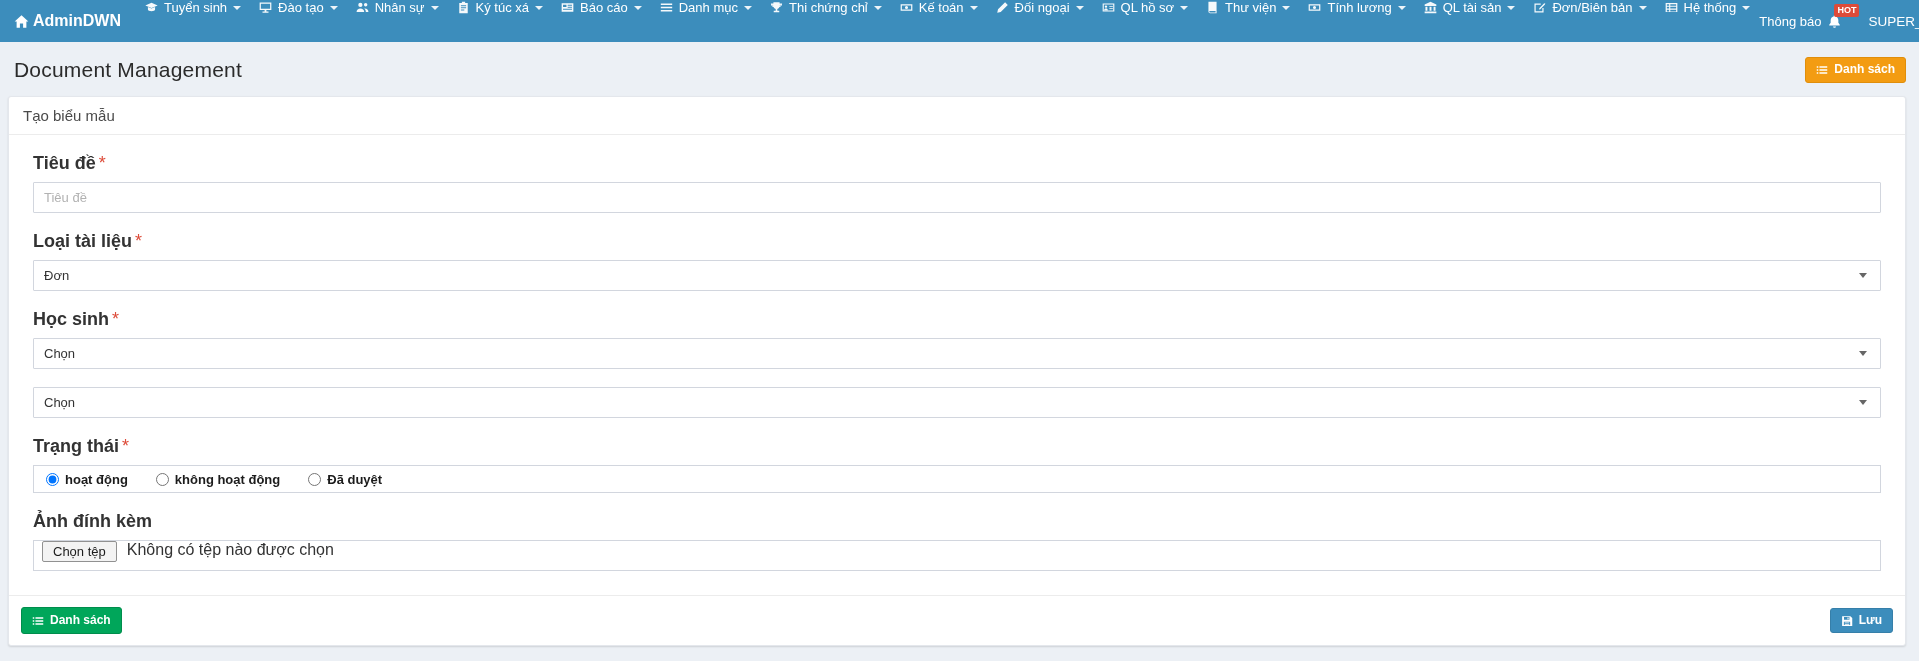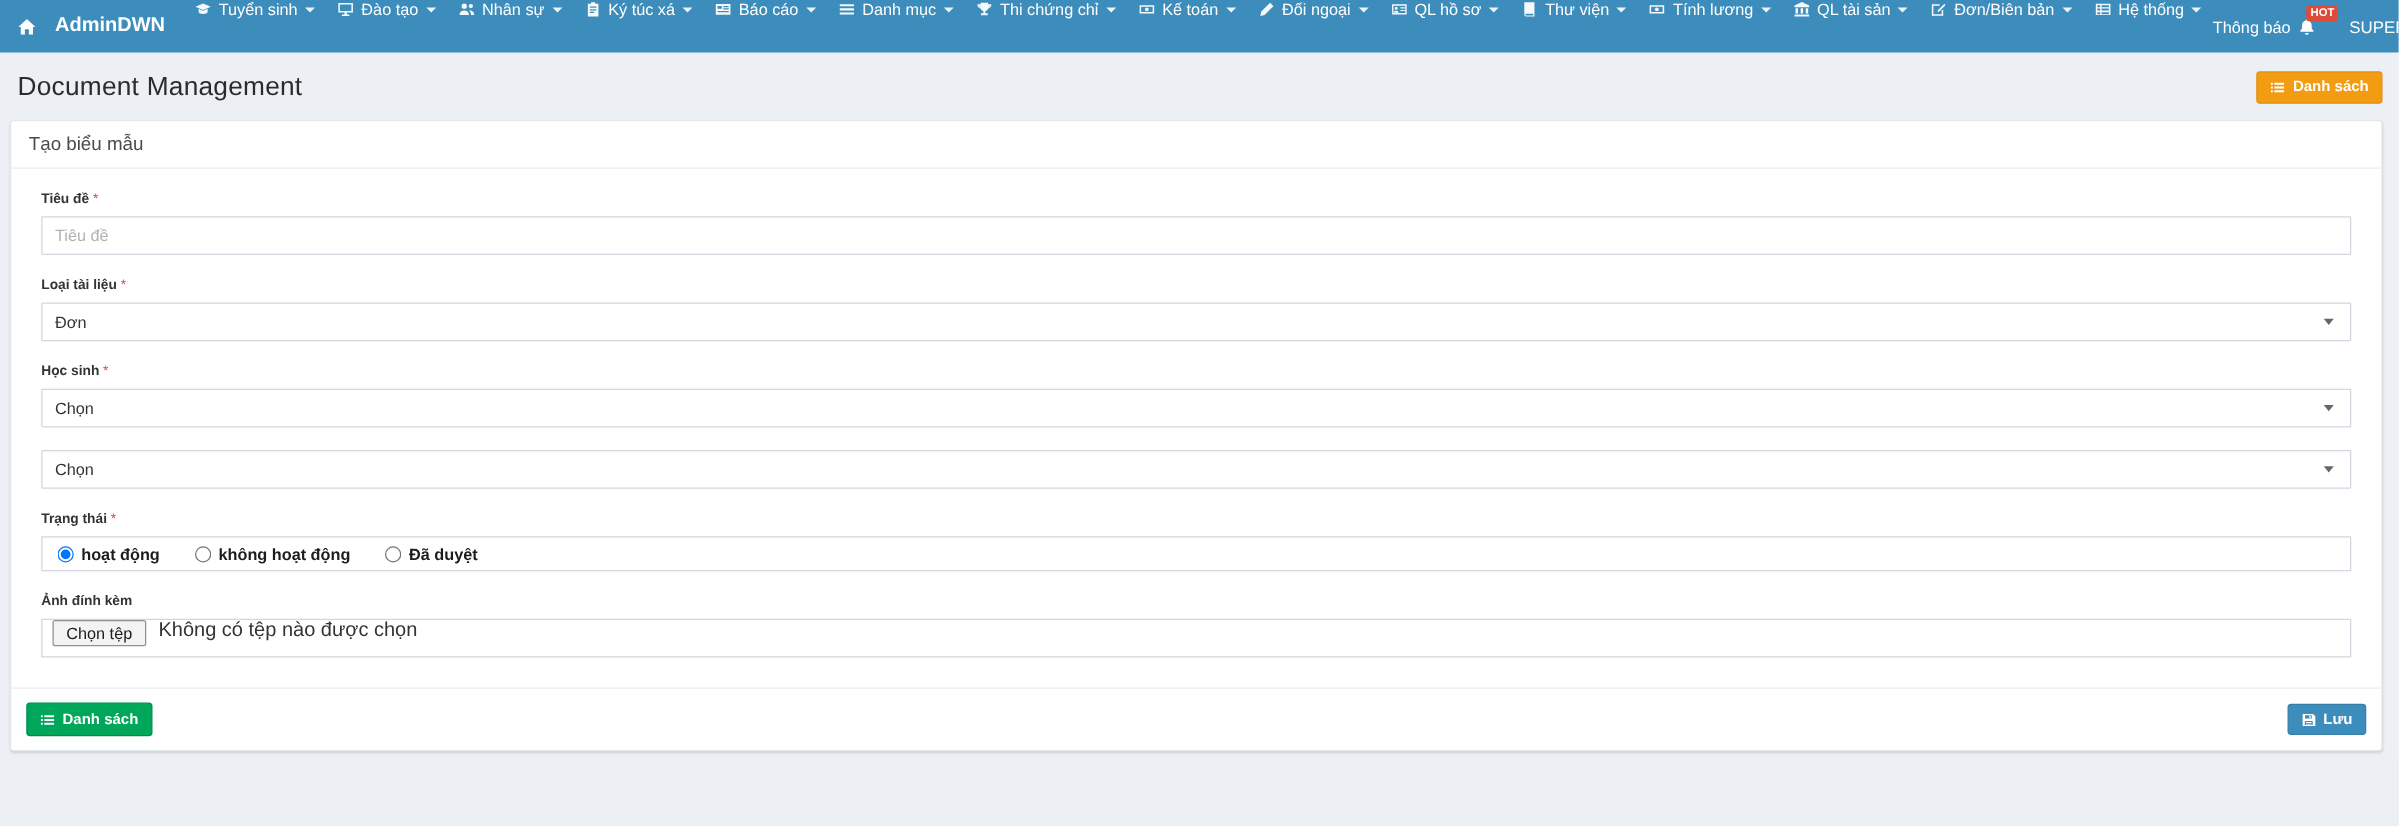--- a/index.html
+++ b/index.html
@@ -11,21 +11,21 @@
     color: #333;
   }
   .icon svg { width: 1em; height: 1em; display: block; fill: currentColor; }
 
   
   .navbar {
     height: 42px; background: var(--navbar, #3c8dbc);
     display: flex; align-items: stretch; color: #fff; white-space: nowrap;
   }
   .brand {
-    display: flex; align-items: center; gap: 15px; padding: 0 15px 0 14px;
+    display: flex; align-items: center; gap: 4px; padding: 0 15px 0 14px;
     font-size: 16px; font-weight: bold; cursor: pointer;
   }
   .brand .icon { font-size: 15px; }
   .nav-items { display: flex; align-items: flex-start; }
   .nav-item {
     display: flex; align-items: center; gap: 6px; padding: 0 9px;
     font-size: 13px; cursor: pointer;
   }
   .nav-item .icon { font-size: 13px; opacity: .95; }
   .caret { width: 0; height: 0; border-left: 4px solid transparent; border-right: 4px solid transparent; border-top: 4px solid #fff; opacity: .9; margin-top: 1px; }
@@ -61,21 +61,21 @@
 
   
   .box {
     background: #fff; margin: 0 13px 13px 8px; border-radius: 3px;
     box-shadow: 0 1px 2px rgba(0,0,0,.13); border: 1px solid #e4e7ec;
   }
   .box-header { padding: 10px 14px; border-bottom: 1px solid #ececec; }
   .box-title { font-size: 15px; font-weight: 400; color: #4a4a4a; }
   .box-body { padding: 18px 24px 6px 24px; }
   .form-group { margin-bottom: 18px; }
-  .form-label { display: block; font-size: 11px; font-weight: bold; color: #333; margin-bottom: 8px; }
+  .form-label { display: block; font-size: 18px; font-weight: bold; color: #333; margin-bottom: 8px; }
   .req { color: var(--danger, #dd4b39); font-weight: normal; margin-left: 3px; }
   .form-control {
     width: 100%; height: 31px; border: 1px solid #d2d6de; border-radius: 1px;
     background: #fff; font-family: inherit; font-size: 13px; color: #555;
     padding: 0 10px; outline: none;
   }
   input.form-control::placeholder { color: #b2b2b2; }
   .select { display: flex; align-items: center; justify-content: space-between; cursor: default; color: #333; }
   .select-caret { width: 0; height: 0; border-left: 4px solid transparent; border-right: 4px solid transparent; border-top: 5px solid #666; margin-right: 3px; }
   .radio-box {

